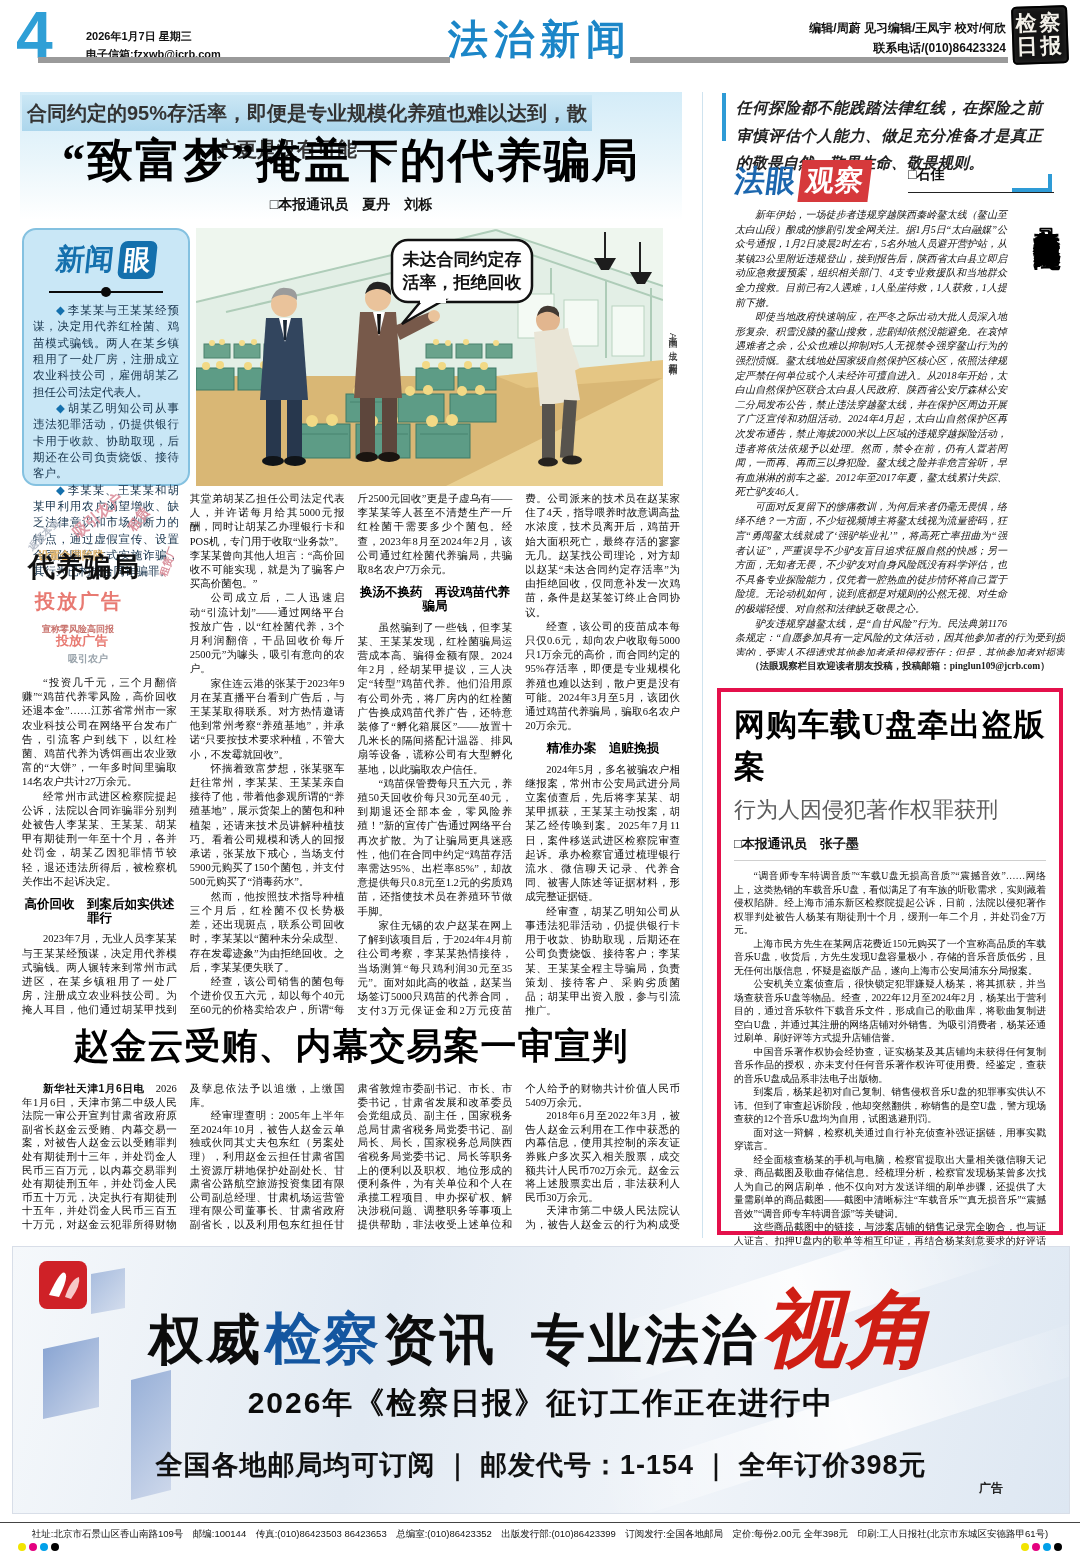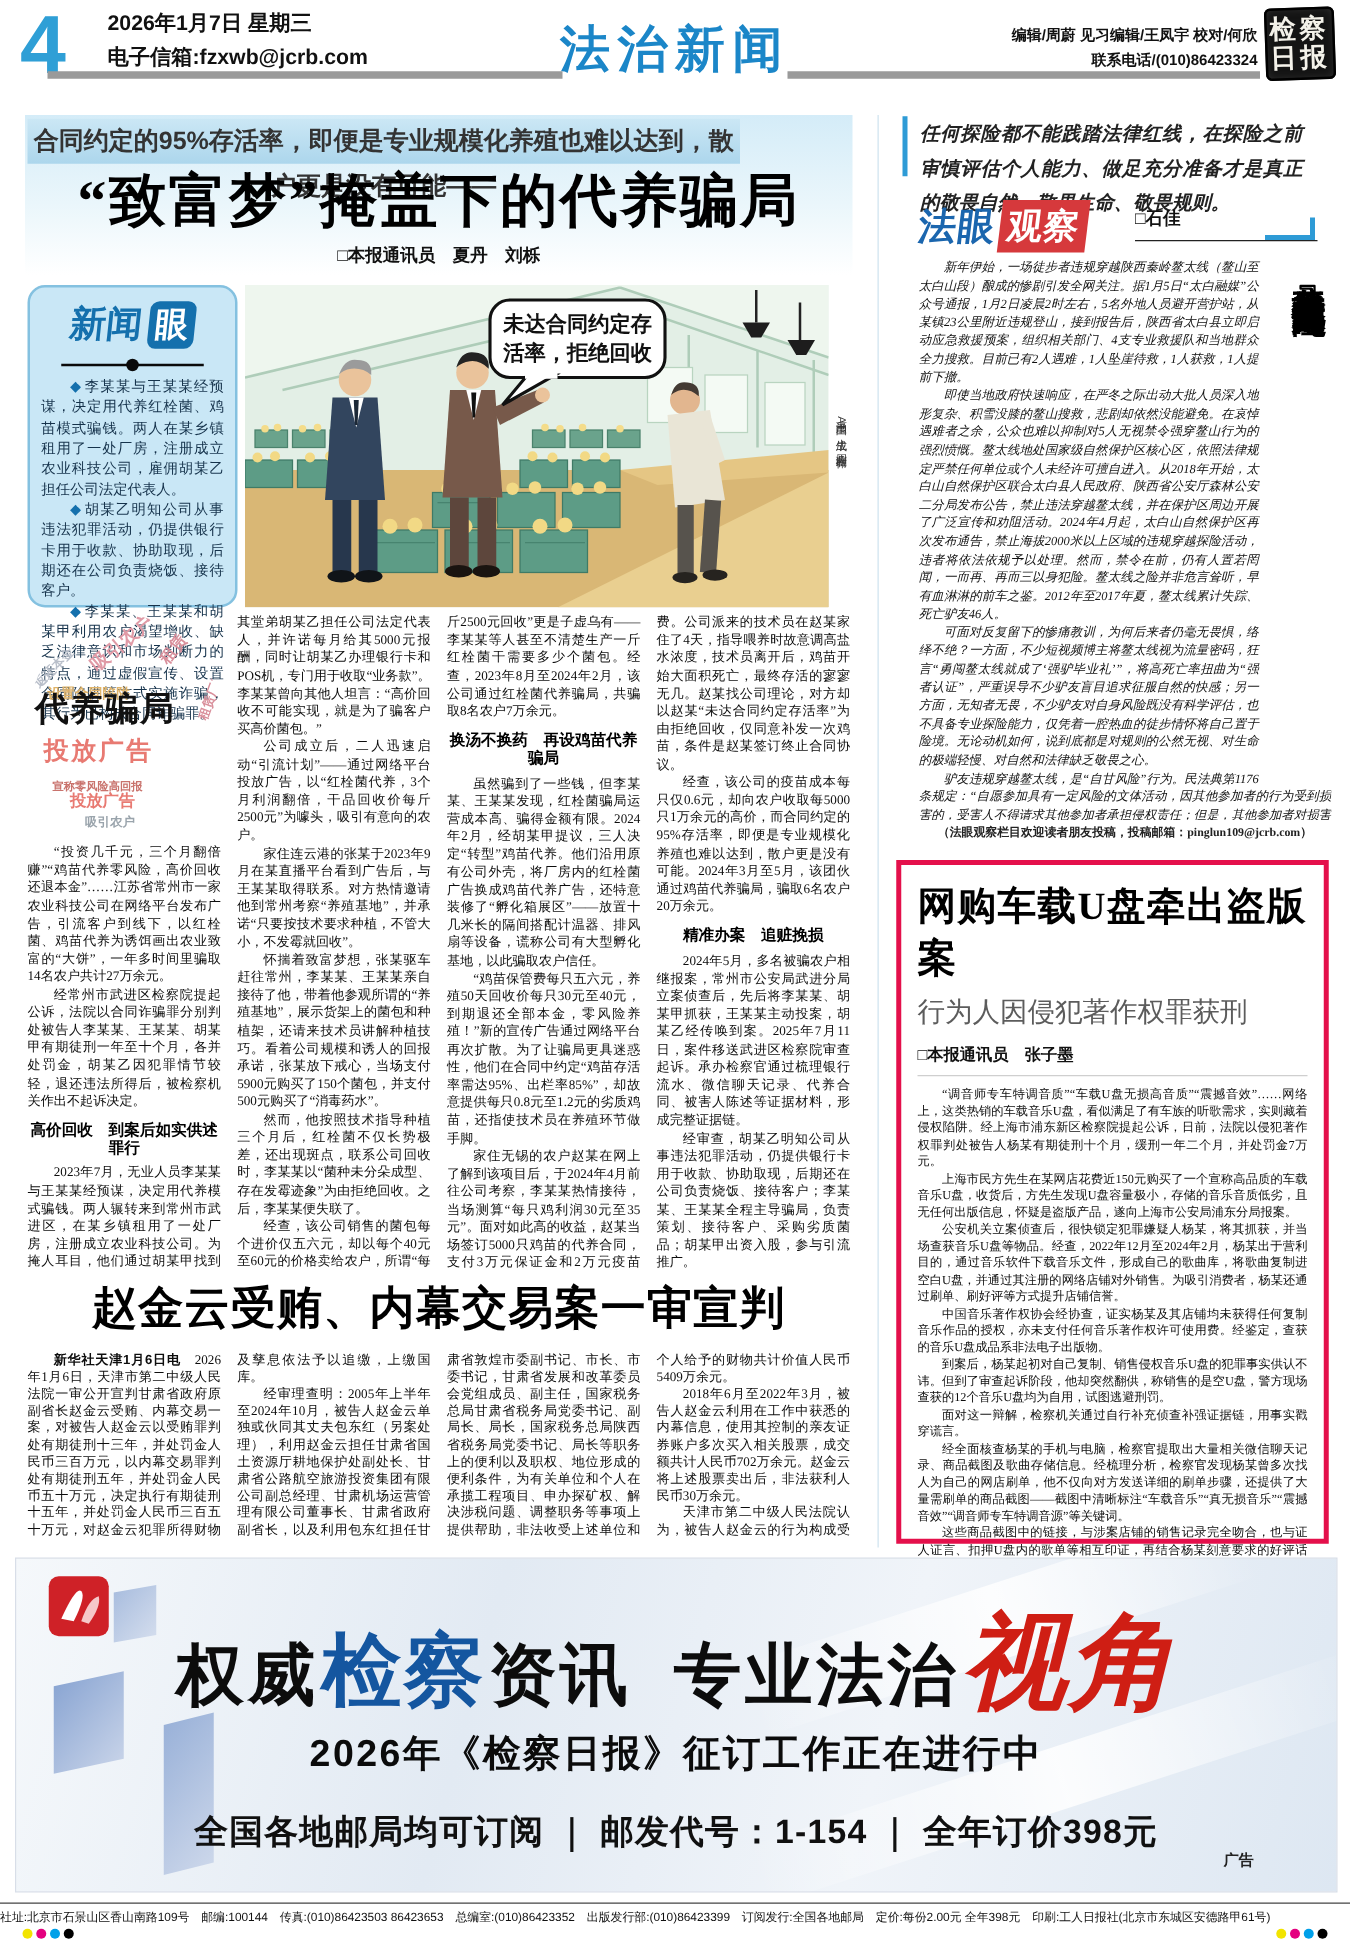--- a/index.html
+++ b/index.html
@@ -2,21 +2,21 @@
 <html><head>
 <meta charset="utf-8">
 <style>
   html,body{margin:0;padding:0;background:#fff;}
   .page{position:relative;width:1080px;height:1555px;overflow:hidden;background:#fff;
         font-family:"Liberation Serif","DejaVu Serif",serif;color:#111;}
 
   
   .pagenum{position:absolute;left:16px;top:2px;font-size:66px;font-weight:900;color:#2f9fd6;
            font-family:"Liberation Sans",sans-serif;line-height:1;}
-  .dateblock{position:absolute;left:86px;top:5px;font-size:17px;font-weight:bold;
+  .dateblock{position:absolute;left:86px;top:28px;font-size:11px;font-weight:bold;
              font-family:"Liberation Sans",sans-serif;color:#111;line-height:1.6;}
   .section-title{position:absolute;left:0;right:0;top:12px;text-align:center;font-size:40px;
                  font-weight:900;color:#1b86c8;letter-spacing:6px;font-family:"Liberation Sans",sans-serif;}
   .hbar{position:absolute;top:57px;height:6px;background:#9a9a9a;}
   .hbar.l{left:38px;width:412px;}
   .hbar.r{left:630px;width:378px;}
   .editors{position:absolute;right:74px;top:18px;text-align:right;font-size:12px;font-weight:bold;
            font-family:"Liberation Sans",sans-serif;color:#111;line-height:1.7;}
   .seal{position:absolute;left:1012px;top:6px;width:56px;height:58px;background:#141414;border-radius:5px;
         transform:rotate(-2deg);display:flex;align-items:center;justify-content:center;
@@ -126,33 +126,33 @@
   .cube.c2{left:118px;top:128px;width:40px;height:120px;transform:skewY(-14deg);opacity:.85;}
   .cube.c3{left:78px;top:24px;width:34px;height:40px;transform:skewY(-10deg);opacity:.7;}
   .streak{position:absolute;background:linear-gradient(90deg,rgba(255,255,255,0),rgba(255,255,255,.85),rgba(255,255,255,0));
           transform:rotate(-18deg);}
   .streak.s1{right:60px;top:20px;width:420px;height:60px;}
   .streak.s2{right:-40px;top:150px;width:520px;height:50px;}
   .banner-logo{position:absolute;left:22px;top:10px;width:56px;height:56px;}
   .slogan{position:absolute;left:0;right:0;top:26px;display:flex;align-items:baseline;justify-content:center;
           font-family:"Liberation Sans",sans-serif;font-weight:900;color:#0c0c0c;}
   .sg-s{font-size:54px;letter-spacing:3px;}
-  .sg-blue{font-size:64px;color:#1456a0;letter-spacing:2px;margin:0 2px;}
+  .sg-blue{font-size:56px;color:#1456a0;letter-spacing:2px;margin:0 2px;}
   .sg-red{font-size:84px;color:#cf1e14;font-style:italic;letter-spacing:2px;margin-left:2px;}
   .sg-gap{width:34px;}
   .banner-line1{position:absolute;left:0;right:0;top:136px;text-align:center;font-size:30px;font-weight:900;
                 letter-spacing:2px;font-family:"Liberation Sans",sans-serif;color:#0b0b0b;}
   .banner-line2{position:absolute;left:0;right:0;top:200px;text-align:center;font-size:27px;font-weight:900;
                 letter-spacing:1px;font-family:"Liberation Sans",sans-serif;color:#101010;}
   .ad-label{position:absolute;right:66px;bottom:16px;font-size:12px;font-weight:bold;
             font-family:"Liberation Sans",sans-serif;color:#222;}
 
   
   .footer-rule{position:absolute;left:0;top:1522px;width:1080px;height:1px;background:#444;}
-  .footer-text{position:absolute;left:0;right:0;top:1528px;text-align:left;font-size:9.5px;
+  .footer-text{position:absolute;left:0;right:0;top:1528px;text-align:center;font-size:9.5px;
                font-family:"Liberation Sans",sans-serif;color:#111;white-space:nowrap;}
   .cmyk{position:absolute;top:1543px;display:flex;gap:3px;}
   .cmyk.left{left:18px;} .cmyk.right{right:18px;}
   .dot{width:8px;height:8px;border-radius:50%;}
   .dot.y{background:#f2e400;} .dot.m{background:#e4007f;} .dot.c{background:#00a0e9;} .dot.k{background:#000;}
 </style>
 </head>
 <body>
 
 <div class="page">

